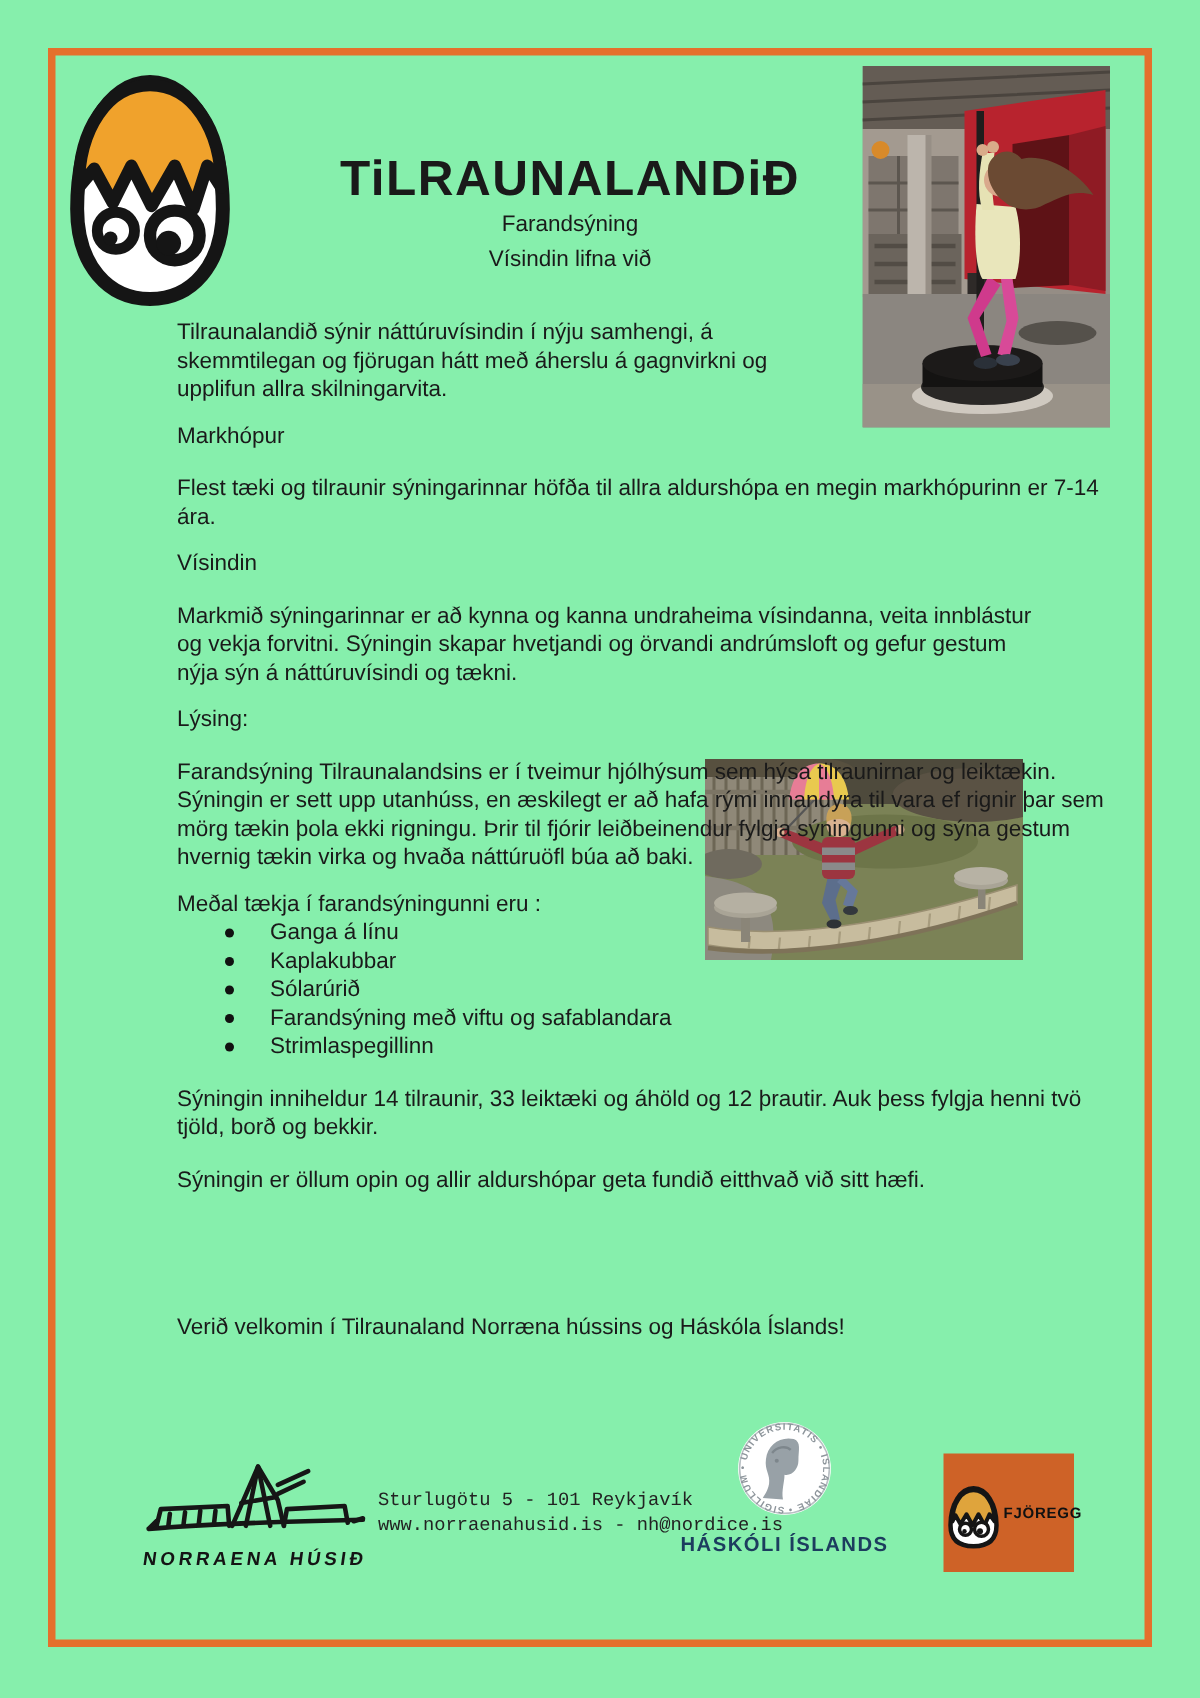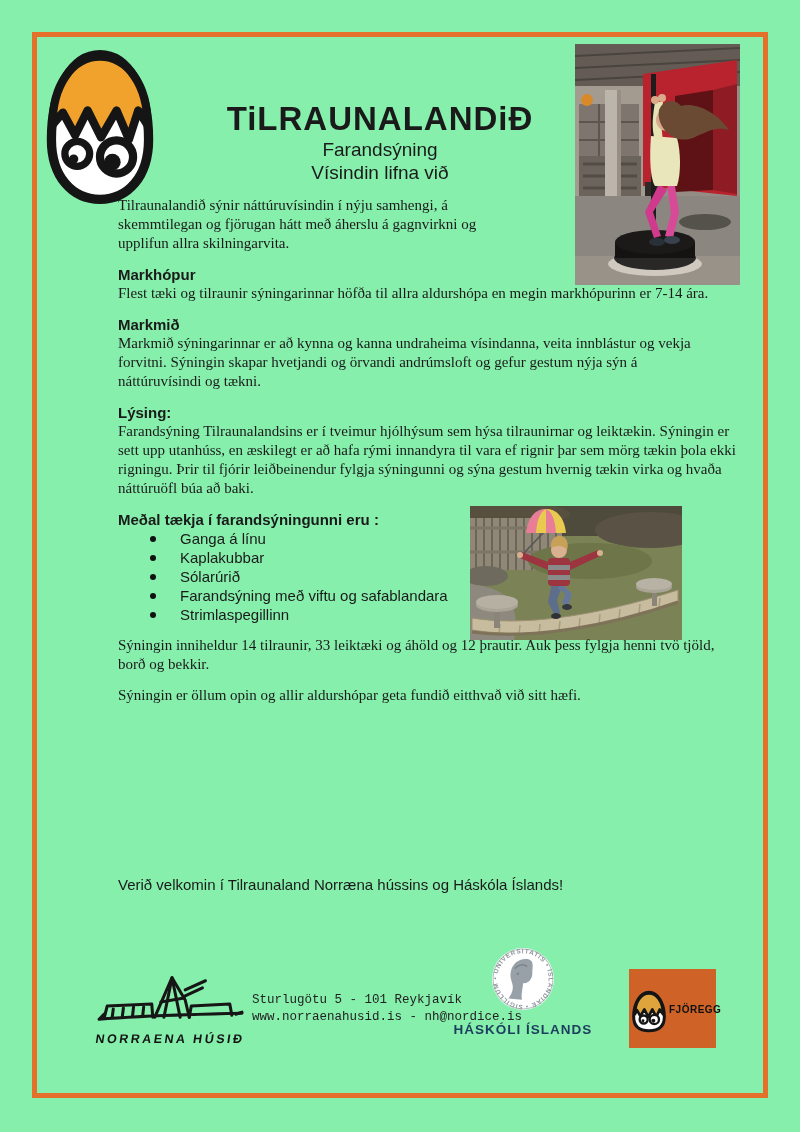--- a/index.html
+++ b/index.html
@@ -4,30 +4,30 @@
 <style>
   html,body{margin:0;padding:0;background:#fff;}
   .page{position:relative;width:800px;height:1132px;background:#86efac;overflow:hidden;
         font-family:"Liberation Sans",sans-serif;color:#1a1a1a;}
   .frame{position:absolute;left:32px;top:32px;width:726px;height:1056px;
          border:5px solid #E4702C;}
   
   .logo-head{position:absolute;left:38px;top:46px;width:124px;height:162px;}
   .title-block{position:absolute;left:175px;top:100px;width:410px;text-align:center;}
   .title{font-size:33px;font-weight:bold;letter-spacing:1px;line-height:38px;}
-  .subtitle{font-size:19px;line-height:23px;}
+  .subtitle{font-size:15px;line-height:23px;}
   
   .photo1{position:absolute;left:575px;top:44px;width:165px;height:241px;z-index:1;}
   .photo2{position:absolute;left:470px;top:506px;width:212px;height:134px;z-index:2;}
   .photo1 svg,.photo2 svg{display:block;width:100%;height:100%;}
   
   .text-col{position:absolute;left:118px;top:196px;width:622px;z-index:3;
             font-size:15px;line-height:19px;}
-  .text-col p{margin:0 0 12px 0;font-family:Liberation Serif, serif;}
-  .text-col h3{margin:0;font-size:15px;line-height:19px;font-weight:bold;}
+  .text-col p{margin:16px 0 12px 0;}
+  .text-col h3{margin:0;font-size:15px;line-height:19px;font-weight:normal;}
   .intro{max-width:402px;}
   .markmid-body{max-width:582px;}
   ul.equip{list-style:none;margin:0 0 12px 0;padding:0;}
   ul.equip li{position:relative;padding-left:62px;line-height:19px;}
   ul.equip li .dot{position:absolute;left:32px;top:7px;width:6px;height:6px;
                    border-radius:50%;background:#111;}
   .welcome{position:absolute;left:118px;top:876px;font-size:15px;z-index:3;}
   
   .nh-logo{position:absolute;left:94px;top:970px;width:152px;height:82px;}
   .nh-label{position:absolute;left:0px;top:62px;width:152px;text-align:center;
@@ -105,21 +105,21 @@
       <path d="M84,66 C88,56 100,54 106,62 C120,58 142,68 154,86 C140,82 132,88 122,92 C112,98 100,96 94,90 C88,86 82,76 84,66 Z" fill="#6b4a33"></path>
     </svg>
   </div>
 
   <div class="text-col">
     <p class="intro">Tilraunalandið sýnir náttúruvísindin í nýju samhengi, á skemmtilegan og fjörugan hátt með áherslu á gagnvirkni og upplifun allra skilningarvita.</p>
 
     <h3>Markhópur</h3>
     <p>Flest tæki og tilraunir sýningarinnar höfða til allra aldurshópa en megin markhópurinn er 7-14 ára.</p>
 
-    <h3>Markmið</h3>
+    <h3>Vísindin</h3>
     <p class="markmid-body">Markmið sýningarinnar er að kynna og kanna undraheima vísindanna, veita innblástur og vekja forvitni. Sýningin skapar hvetjandi og örvandi andrúmsloft og gefur gestum nýja sýn á náttúruvísindi og tækni.</p>
 
     <h3>Lýsing:</h3>
     <p>Farandsýning Tilraunalandsins er í tveimur hjólhýsum sem hýsa tilraunirnar og leiktækin. Sýningin er sett upp utanhúss, en æskilegt er að hafa rými innandyra til vara ef rignir þar sem mörg tækin þola ekki rigningu. Þrir til fjórir leiðbeinendur fylgja sýningunni og sýna gestum hvernig tækin virka og hvaða náttúruöfl búa að baki.</p>
 
     <h3>Meðal tækja í farandsýningunni eru :</h3>
     <ul class="equip">
       <li><span class="dot"></span><span>Ganga á línu</span></li>
       <li><span class="dot"></span><span>Kaplakubbar</span></li>
       <li><span class="dot"></span><span>Sólarúrið</span></li>

